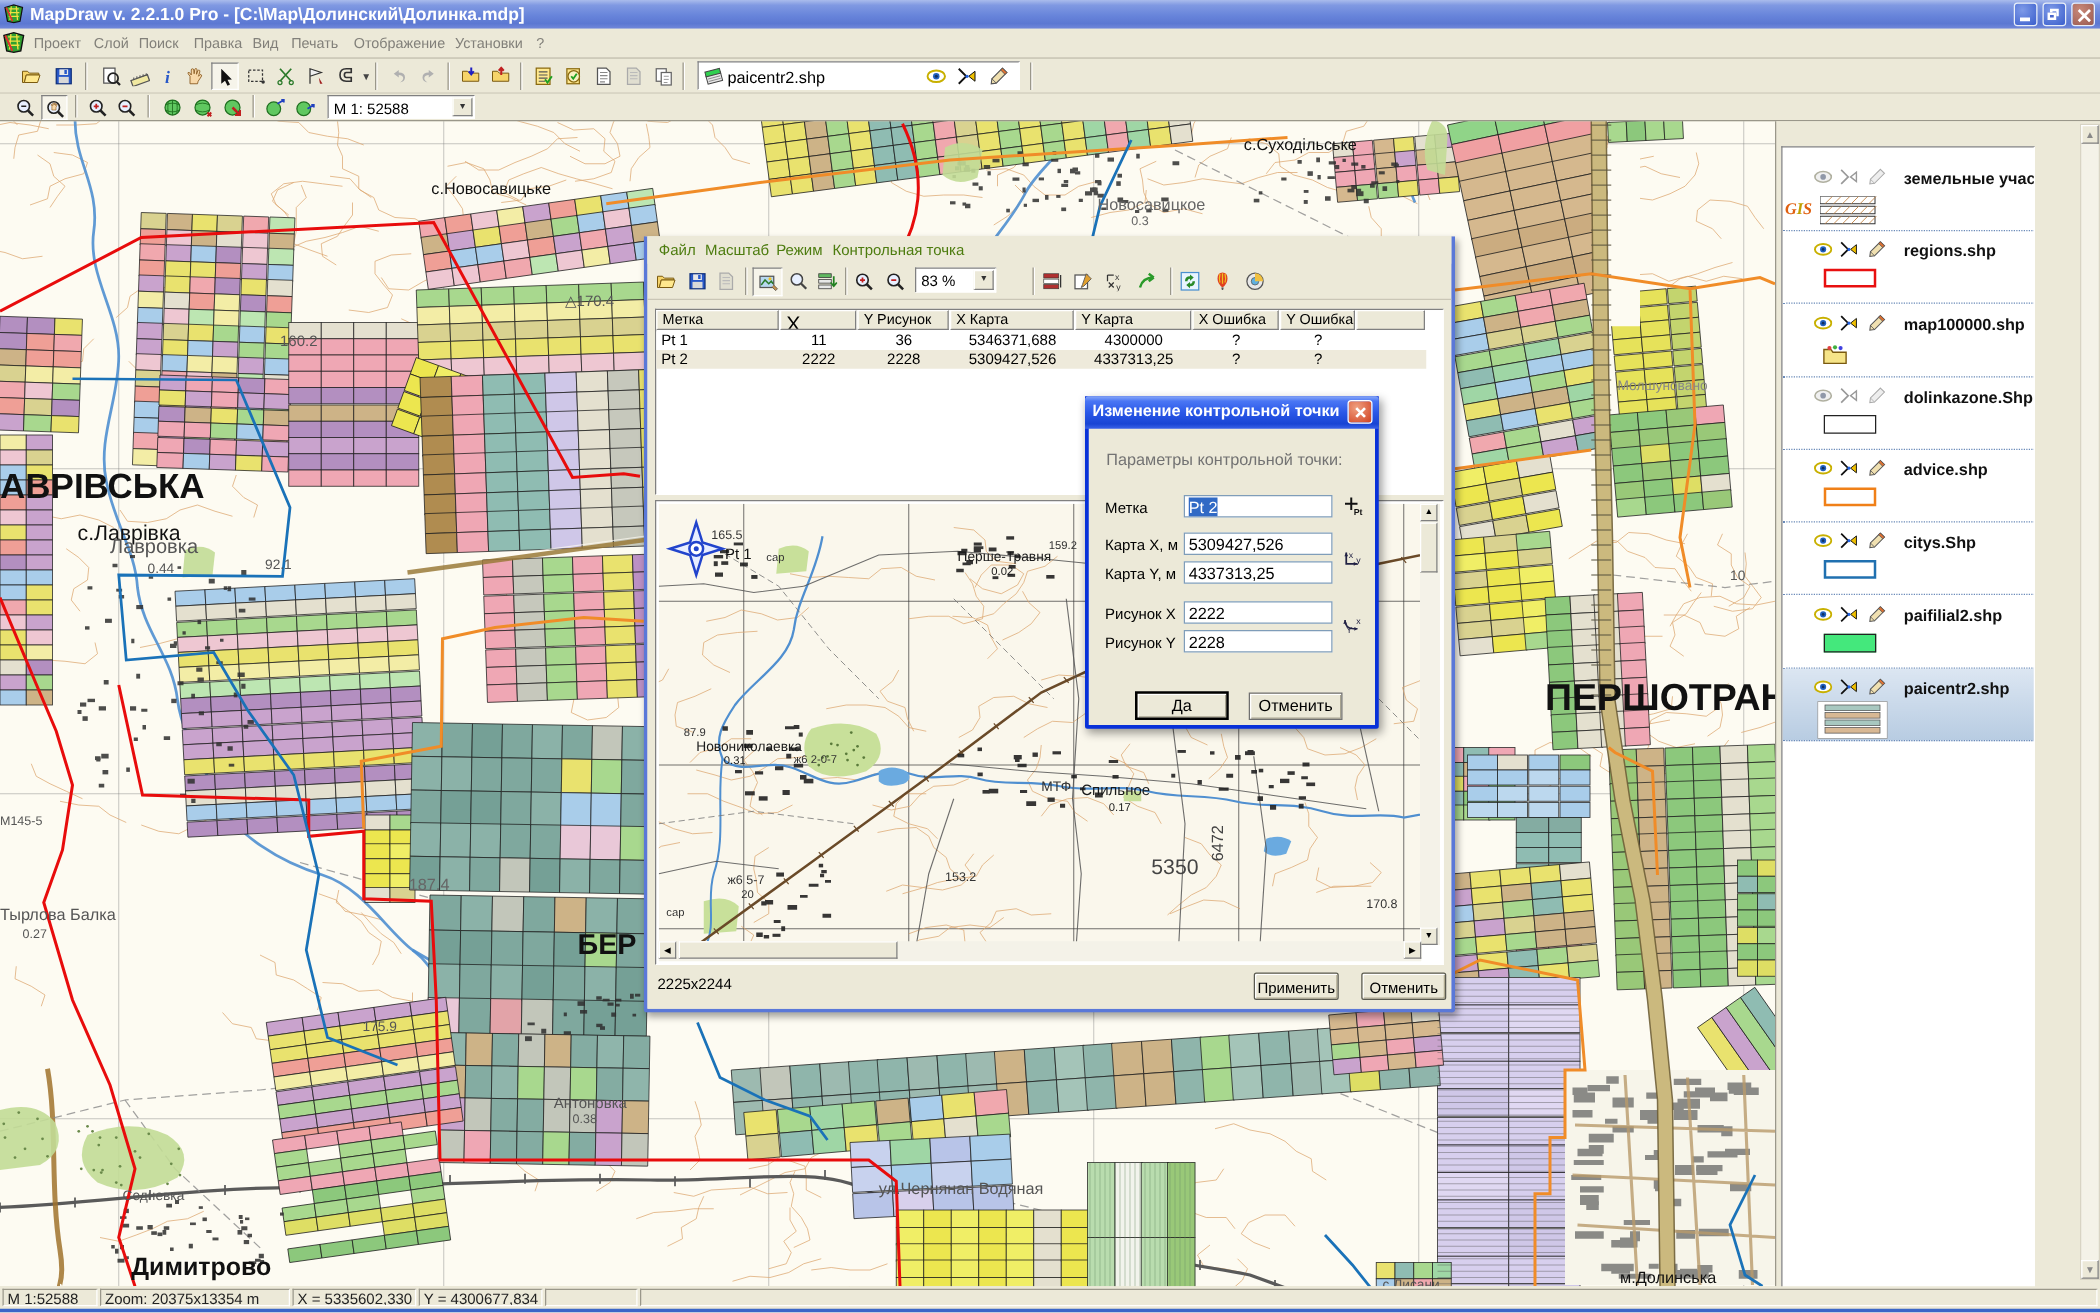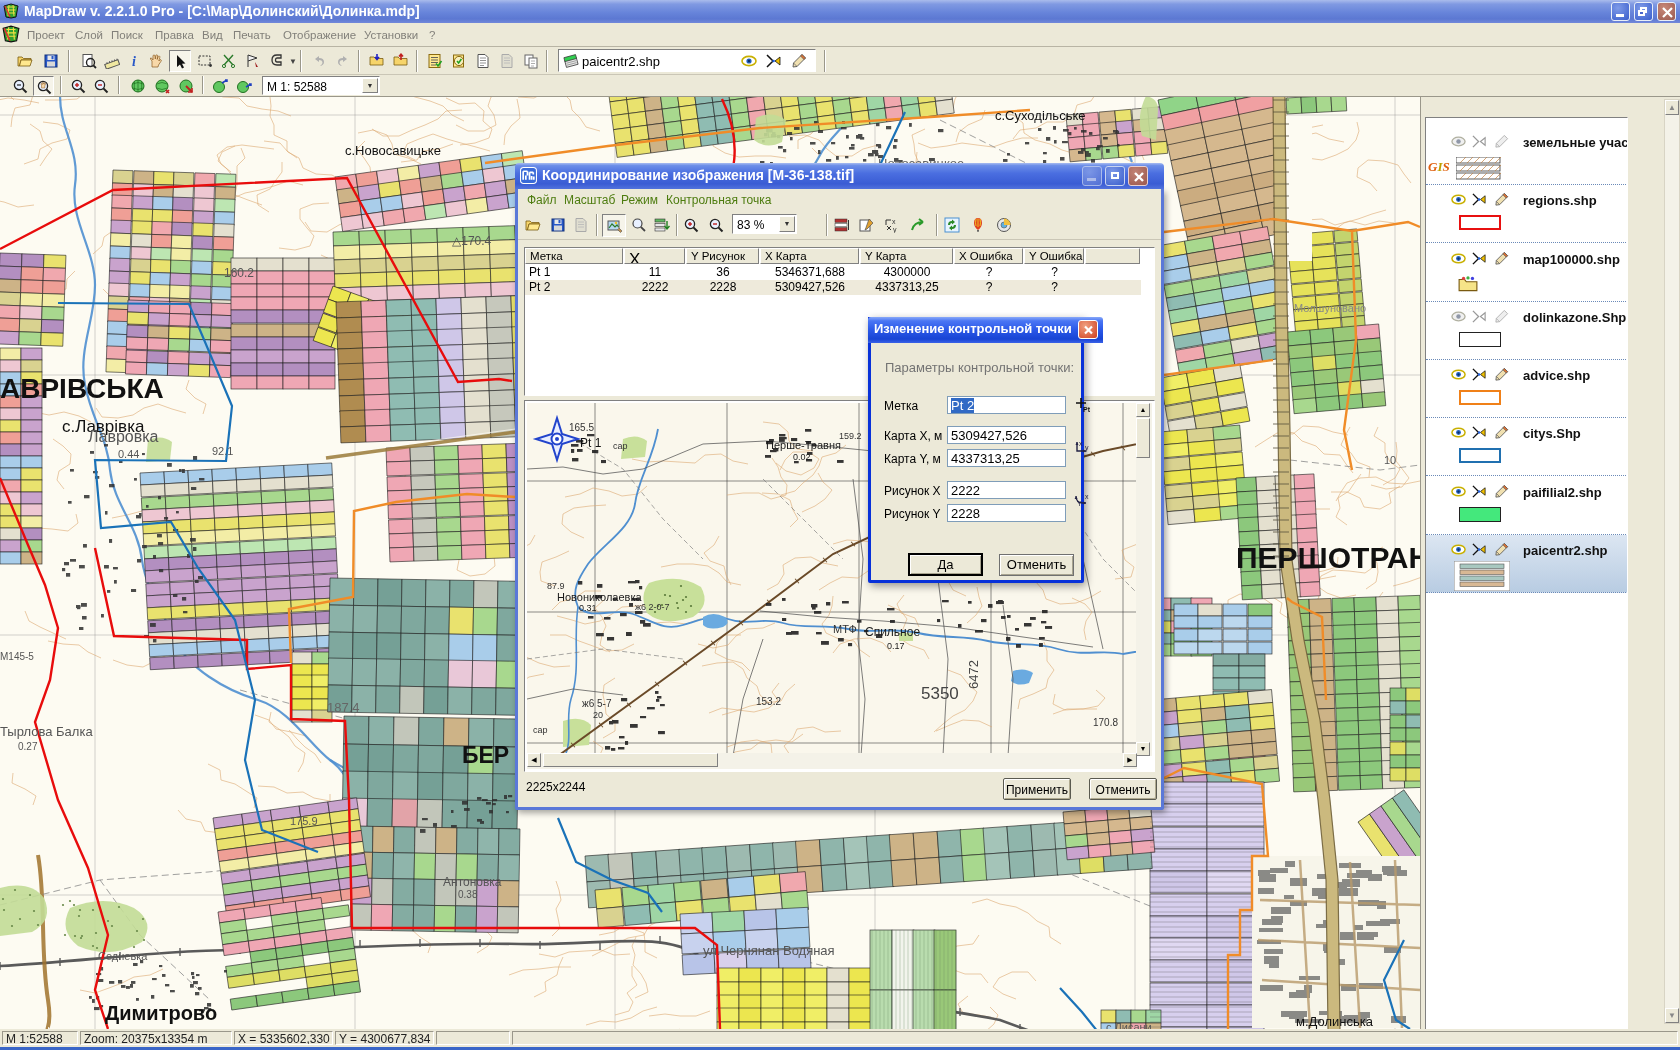--- a/index.html
+++ b/index.html
@@ -2637,36 +2637,20 @@
 <div style="position:absolute;left:0;top:1029px;width:1680px;height:18px;background:#ece9d8">
     <div style="position:absolute;left:2px;top:2px;width:76px;height:14px;border:1px solid;border-color:#9a978a #fff #fff #9a978a;padding-left:3px;font:12px 'Liberation Sans',sans-serif;color:#222;white-space:nowrap;overflow:hidden">М 1:52588</div>
     <div style="position:absolute;left:80px;top:2px;width:152px;height:14px;border:1px solid;border-color:#9a978a #fff #fff #9a978a;padding-left:3px;font:12px 'Liberation Sans',sans-serif;color:#222;white-space:nowrap;overflow:hidden">Zoom: 20375x13354 m</div>
     <div style="position:absolute;left:234px;top:2px;width:99px;height:14px;border:1px solid;border-color:#9a978a #fff #fff #9a978a;padding-left:3px;font:12px 'Liberation Sans',sans-serif;color:#222;white-space:nowrap;overflow:hidden">X = 5335602,330</div>
     <div style="position:absolute;left:335px;top:2px;width:99px;height:14px;border:1px solid;border-color:#9a978a #fff #fff #9a978a;padding-left:3px;font:12px 'Liberation Sans',sans-serif;color:#222;white-space:nowrap;overflow:hidden">Y = 4300677,834</div>
     <div style="position:absolute;left:436px;top:2px;width:74px;height:14px;border:1px solid;border-color:#9a978a #fff #fff #9a978a;padding-left:3px;font:12px 'Liberation Sans',sans-serif;color:#222;white-space:nowrap;overflow:hidden"></div>
     <div style="position:absolute;left:512px;top:2px;width:1166px;height:14px;border:1px solid;border-color:#9a978a #fff #fff #9a978a;padding-left:3px;font:12px 'Liberation Sans',sans-serif;color:#222;white-space:nowrap;overflow:hidden"></div>
   </div>
 <div style="position:absolute;left:0;top:1047px;width:1680px;height:3px;background:#3a66c8"></div>
 <div style="position:absolute;left:515px;top:189px;width:649px;height:621px;background:#ece9d8;border:3px solid #5a78d8;border-top:none;border-radius:0 0 3px 3px;box-shadow:2px 3px 6px rgba(0,0,0,0.35)">
-    <div style="position:absolute;left:-3px;top:-26px;width:649px;height:26px;border-radius:4px 4px 0 0;background:linear-gradient(180deg,#a8bcf0 0%,#6c8ee8 10%,#4a6ee0 40%,#3a5cd4 80%,#5272dc 100%);">
-      <div style="position:absolute;left:5px;top:4px"><svg width="17" height="17" viewBox="0 0 16 16">
-          <rect x="0.5" y="0.5" width="15" height="15" rx="3" fill="#3a6ad8" stroke="#fff"></rect>
-          <path d="M3 4 L3 12 M3 4 L7 4 M7 4 L7 8 M5.5 8 L5.5 12 M9 5 L9 12 M9 5 L12.5 5 M12.5 5 L12.5 7 M11 8.5 L11 12 M13 9 L13 12" stroke="#fff" stroke-width="1.6" fill="none"></path>
-        </svg></div>
-      <div style="position:absolute;left:27px;top:4px;font:bold 14px 'Liberation Sans',sans-serif;color:#fff">Координирование изображения [M-36-138.tif]</div>
-      <div style="position:absolute;left:567px;top:3px;width:20px;height:20px;border-radius:3px;border:1px solid #c8d4f0;background:radial-gradient(circle at 35% 30%,#8aa2e8,#5a76d4);opacity:0.75">
-        <div style="position:absolute;left:4px;bottom:4px;width:9px;height:3px;background:#d0d8f0"></div>
-      </div>
-      <div style="position:absolute;left:590px;top:3px;width:20px;height:20px;border-radius:3px;border:1px solid #c8d4f0;background:radial-gradient(circle at 35% 30%,#7e9ae8,#3a5ecc)">
-        <div style="position:absolute;left:5px;top:5px;width:8px;height:7px;border:2px solid #fff"></div>
-      </div>
-      <div style="position:absolute;left:613px;top:3px;width:20px;height:20px;border-radius:3px;border:1px solid #e8d0d0;background:radial-gradient(circle at 35% 30%,#c28274,#9a584e)"><svg width="20" height="20">
-          <path d="M6 6 L14 14 M14 6 L6 14" stroke="#fff" stroke-width="2.4"></path>
-        </svg></div>
-    </div>
     <div style="position:absolute;left:0;top:0;width:643px;height:22px;background:#ece9d8;font:12px 'Liberation Sans',sans-serif;color:#4d7c0f">
       <span style="position:absolute;left:9px;top:4px">Файл</span>
       <span style="position:absolute;left:46px;top:4px">Масштаб</span>
       <span style="position:absolute;left:103px;top:4px">Режим</span>
       <span style="position:absolute;left:148px;top:4px">Контрольная точка</span>
     </div>
     <div style="position:absolute;left:0;top:22px;width:643px;height:29px;border-bottom:1px solid #cac6b6">
       <div style="position:absolute;left:4px;top:3px;width:22px;height:22px;">
         <div style="position:absolute;left:3px;top:3px"><svg width="16" height="16" viewBox="0 0 16 16">
             <path d="M1 13 L1 4 L5 4 L6.5 5.5 L14 5.5 L14 7 L4 7 L2.5 13 Z" fill="#f6d46a" stroke="#7a5a10" stroke-width="0.8"></path>
@@ -3063,21 +3047,21 @@
       <div style="position:absolute;left:2px;bottom:2px;width:610px;height:16px;background:#f4f2e8;">
         <div style="position:absolute;left:0;top:0;width:14px;height:14px;background:#ece9d8;border:1px solid;border-color:#fff #808080 #808080 #fff;text-align:center;font-size:7px"><span style="position:relative;top:2px">◀</span></div>
         <div style="position:absolute;right:0;top:0;width:14px;height:14px;background:#ece9d8;border:1px solid;border-color:#fff #808080 #808080 #fff;text-align:center;font-size:7px"><span style="position:relative;top:2px">▶</span></div>
         <div style="position:absolute;left:16px;top:0;width:175px;height:14px;background:#ece9d8;border:1px solid;border-color:#fff #808080 #808080 #fff"></div>
       </div>
     </div>
     <div style="position:absolute;left:8px;top:591px;font:12px 'Liberation Sans',sans-serif;color:#000">2225x2244</div>
     <div style="position:absolute;left:485px;top:589px;width:68px;height:22px;background:#ece9d8;border:1px solid #5a5a50;border-radius:2px;box-shadow:inset 1px 1px 0 #fff,inset -1px -1px 0 #b0aa90;font:12px 'Liberation Sans',sans-serif;text-align:center;line-height:22px">Применить</div>
     <div style="position:absolute;left:571px;top:589px;width:68px;height:22px;background:#ece9d8;border:1px solid #5a5a50;border-radius:2px;box-shadow:inset 1px 1px 0 #fff,inset -1px -1px 0 #b0aa90;font:12px 'Liberation Sans',sans-serif;text-align:center;line-height:22px">Отменить</div>
   </div>
-<div style="position:absolute;left:868px;top:317px;width:216px;height:266px;background:#ece9d8;border:3px solid #0831d9;border-radius:0 0 2px 2px;box-shadow:2px 3px 8px rgba(0,0,0,0.4)">
+<div style="position:absolute;left:868px;top:317px;width:235px;height:266px;background:#ece9d8;border:3px solid #0831d9;border-radius:0 0 2px 2px;box-shadow:2px 3px 8px rgba(0,0,0,0.4)">
     <div style="position:absolute;left:-3px;top:-3px;width:235px;height:26px;border-radius:3px 3px 0 0;background:linear-gradient(180deg,#88a8f8 0%,#4a76f4 15%,#2a58e8 50%,#1844d4 85%,#3a62e8 100%);">
       <div style="position:absolute;left:6px;top:4px;font:bold 13px 'Liberation Sans',sans-serif;color:#fff">Изменение контрольной точки</div>
       <div style="position:absolute;right:5px;top:3px;width:20px;height:19px;border-radius:3px;border:1px solid #fff;background:radial-gradient(circle at 35% 30%,#f0a080,#d04020)"><svg width="20" height="19">
           <path d="M6 5.5 L13 12.5 M13 5.5 L6 12.5" stroke="#fff" stroke-width="2.2"></path>
         </svg></div>
     </div>
     <div style="position:absolute;left:14px;top:40px;font:13px 'Liberation Sans',sans-serif;color:#737373">Параметры контрольной точки:</div>
     <div style="position:absolute;left:13px;top:79px;font:12px 'Liberation Sans',sans-serif;color:#000;white-space:nowrap">Метка</div>
     <div style="position:absolute;left:76px;top:76px;width:119px;height:18px;background:#fff;border:1px solid #7f9db9;font:13px 'Liberation Sans',sans-serif;color:#000;padding:1px 0 0 3px"><span style="background:#316ac5;color:#fff">Pt 2</span></div>
     <div style="position:absolute;left:13px;top:109px;font:12px 'Liberation Sans',sans-serif;color:#000;white-space:nowrap">Карта X, м</div>

